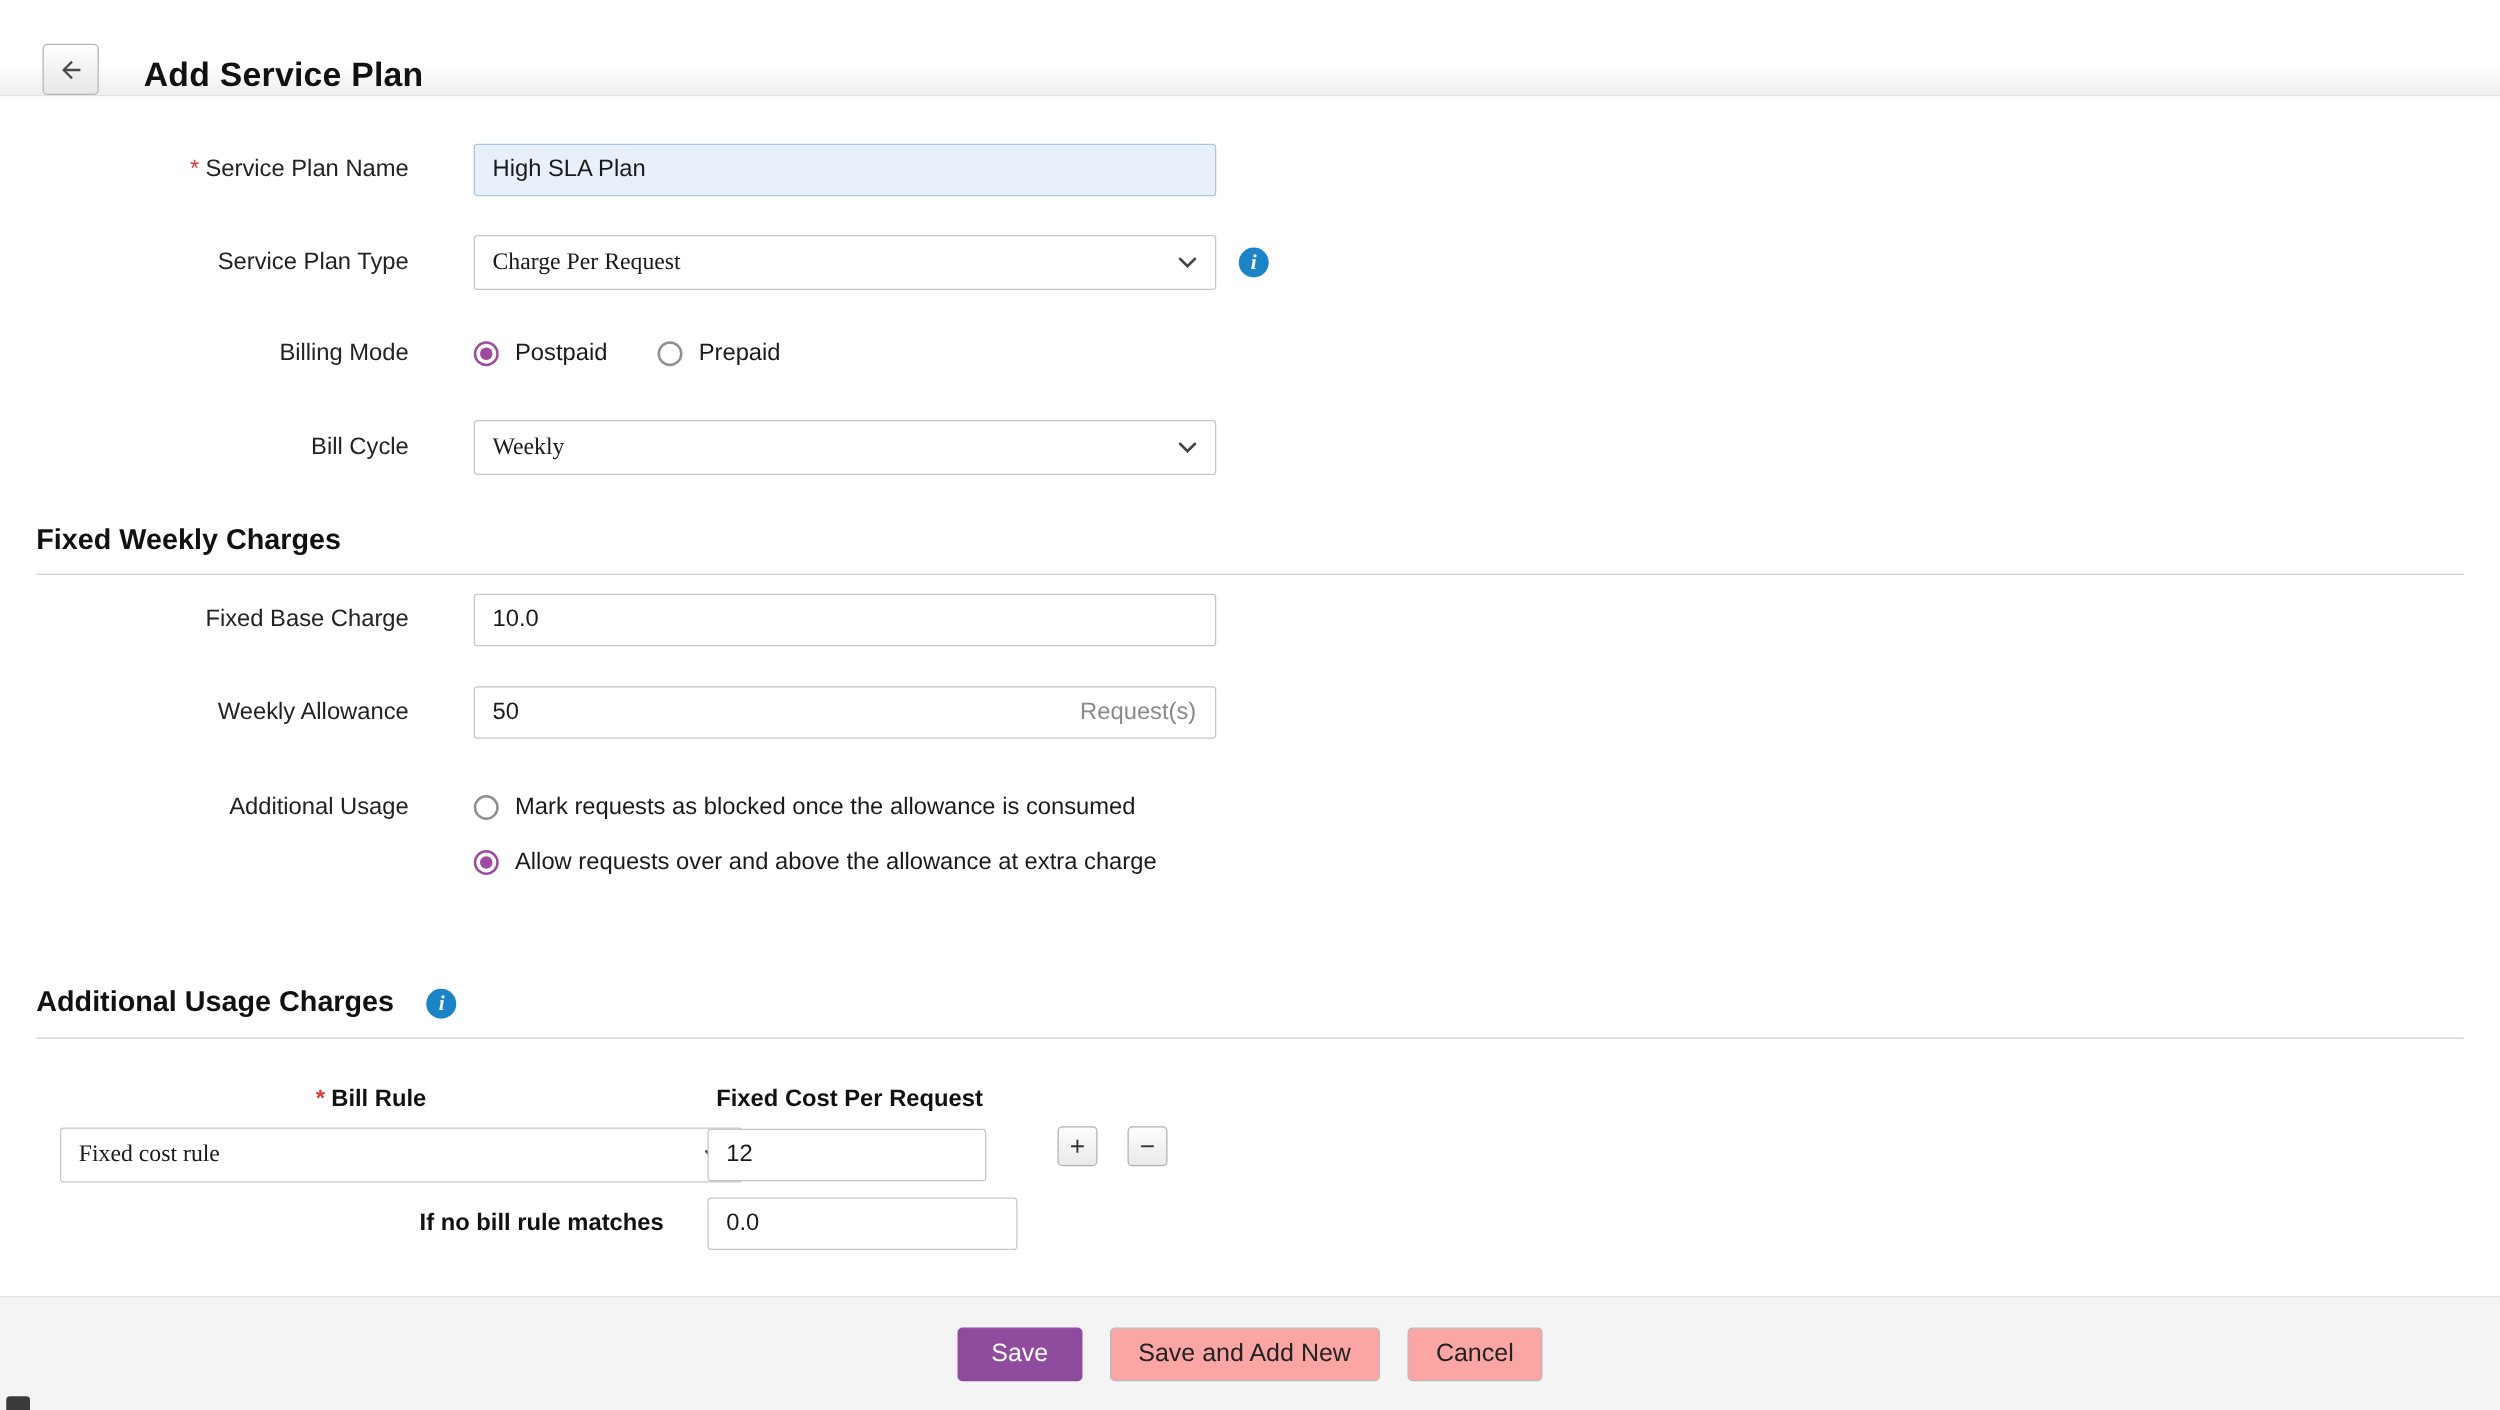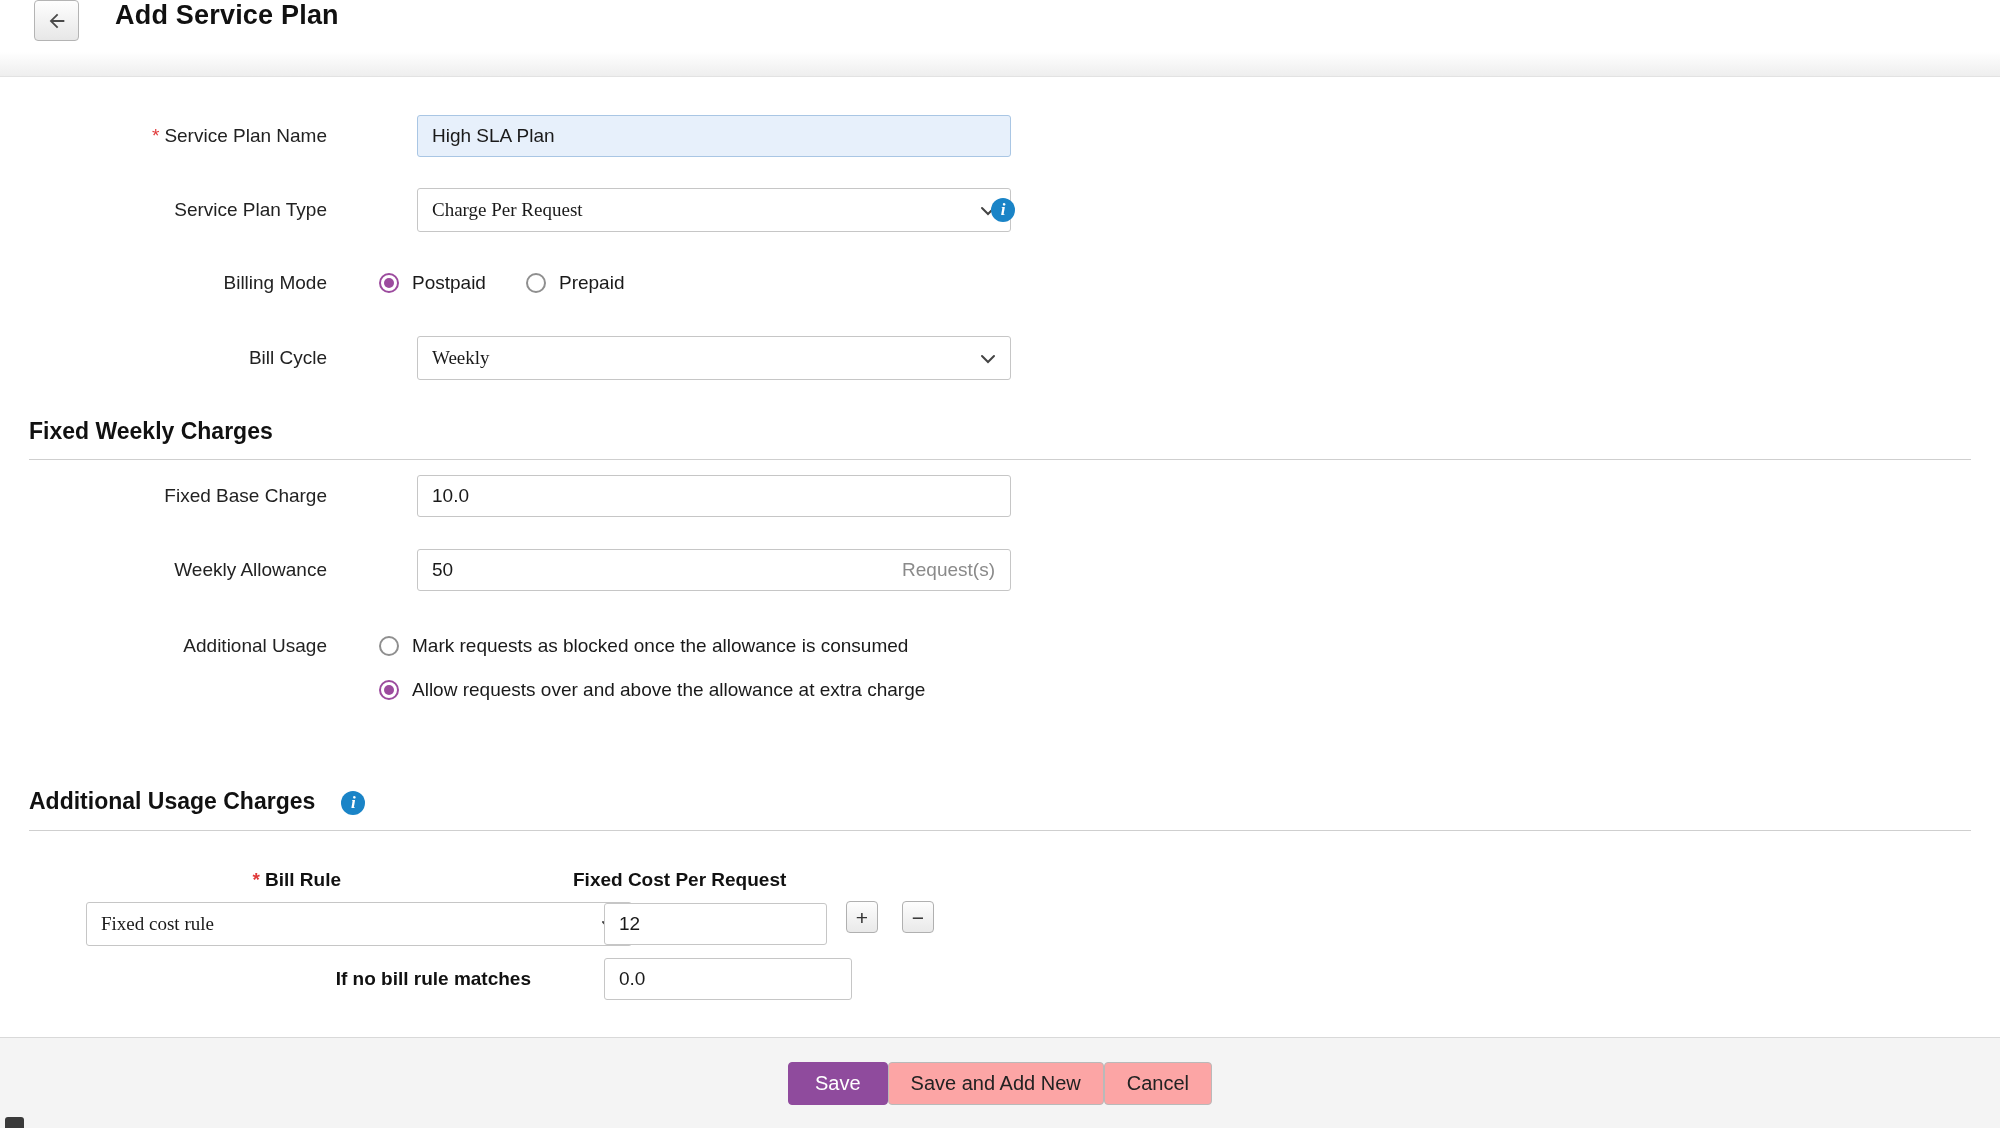--- a/index.html
+++ b/index.html
@@ -3,35 +3,35 @@
 <meta charset="utf-8">
 <title>Add Service Plan</title>
 <style>
   * { box-sizing: border-box; }
   html, body { margin: 0; padding: 0; }
   body { font-family: "Liberation Sans", sans-serif; background: #ffffff; }
 
   .page { position: relative; width: 2000px; height: 1128px; background: #fff; overflow: hidden; }
 
   
-  .header { position: absolute; top: 0; left: 0; right: 0; height: 77px; display: flex; align-items: flex-start;
+  .header { position: absolute; top: 0; left: 0; right: 0; height: 77px; display: flex; align-items: flex-end;
             background: linear-gradient(to bottom, #ffffff 0%, #ffffff 68%, #eeeeee 100%);
             border-bottom: 1px solid #e2e2e2; z-index: 2; }
   .back-btn { margin-left: 34px; width: 45px; height: 41px; display: flex; align-items: center; justify-content: center;
               background: linear-gradient(to bottom, #fefefe, #e7e7e7); border: 1px solid #b4b4b4; border-radius: 4px;
               cursor: pointer; padding: 0; }
   .title { margin: 0 0 0 36px; font-size: 27px; font-weight: 700; color: #111; letter-spacing: 0.2px; }
 
   
   .row { position: absolute; left: 0; width: 100%; height: 44px; }
   .flabel { position: absolute; left: 0; top: 0; width: 327px; height: 44px; line-height: 44px; text-align: right;
             font-size: 19px; color: #222; white-space: nowrap; }
   .req { color: #e03a3a; margin-right: 5px; }
 
-  .ctl { position: absolute; left: 379px; top: 0; width: 594px; height: 44px; margin-left: 38px; }
+  .ctl { position: absolute; left: 379px; top: 0; width: 594px; height: 44px; }
 
   .tinput { width: 100%; height: 42px; margin-top: 1px; border: 1px solid #c6c6c6; border-radius: 3px;
             padding: 0 14px; font-size: 19px; color: #1a1a1a; font-family: inherit; background: #fff; outline: none; }
   .tinput.focused { background: #e7f0fb; border-color: #a9c6e4; }
 
   .selectbox { position: relative; width: 100%; height: 44px; border: 1px solid #c6c6c6; border-radius: 3px;
                background: #fff; display: flex; align-items: center; padding: 0 44px 0 14px; font-size: 19px;
                color: #1a1a1a; cursor: pointer; white-space: nowrap; font-family: Liberation Serif, serif; }
   .chev { position: absolute; right: 14px; top: 50%; transform: translateY(-50%); display: block; }
 
@@ -65,21 +65,21 @@
   .fixed-cost-label { left: 573px; }
   .no-match-label { left: 0; width: 531px; text-align: right; }
 
   .step-btn { position: absolute; width: 32px; height: 32px; display: flex; align-items: center; justify-content: center;
               background: linear-gradient(to bottom, #fdfdfd, #e9e9e9); border: 1px solid #b0b0b0; border-radius: 4px;
               font-size: 21px; color: #333; cursor: pointer; padding: 0; line-height: 1; font-family: inherit; }
 
   
   .footer-divider { position: absolute; left: 0; right: 0; top: 1037px; border-top: 1px solid #d9d9d9; }
   .footer { position: absolute; left: 0; right: 0; top: 1038px; bottom: 0; background: #f4f4f4;
-            display: flex; align-items: center; justify-content: center; }
+            display: flex; align-items: center; justify-content: center; gap: 22px; }
   .btn { height: 43px; padding: 0 22px; font-size: 20px; font-family: inherit; border-radius: 4px;
          border: 1px solid #b9b9b9; background: #fca5a5; color: #222; cursor: pointer; white-space: nowrap; }
   .btn-primary { background: #8f4b9d; border-color: #8f4b9d; color: #fff; padding: 0 26px; }
 
   .corner-square { position: absolute; left: 5px; bottom: 0; width: 19px; height: 11px; background: #3a3a3a;
                    border-radius: 3px 3px 0 0; }
 </style>
 </head>
 <body>
 

